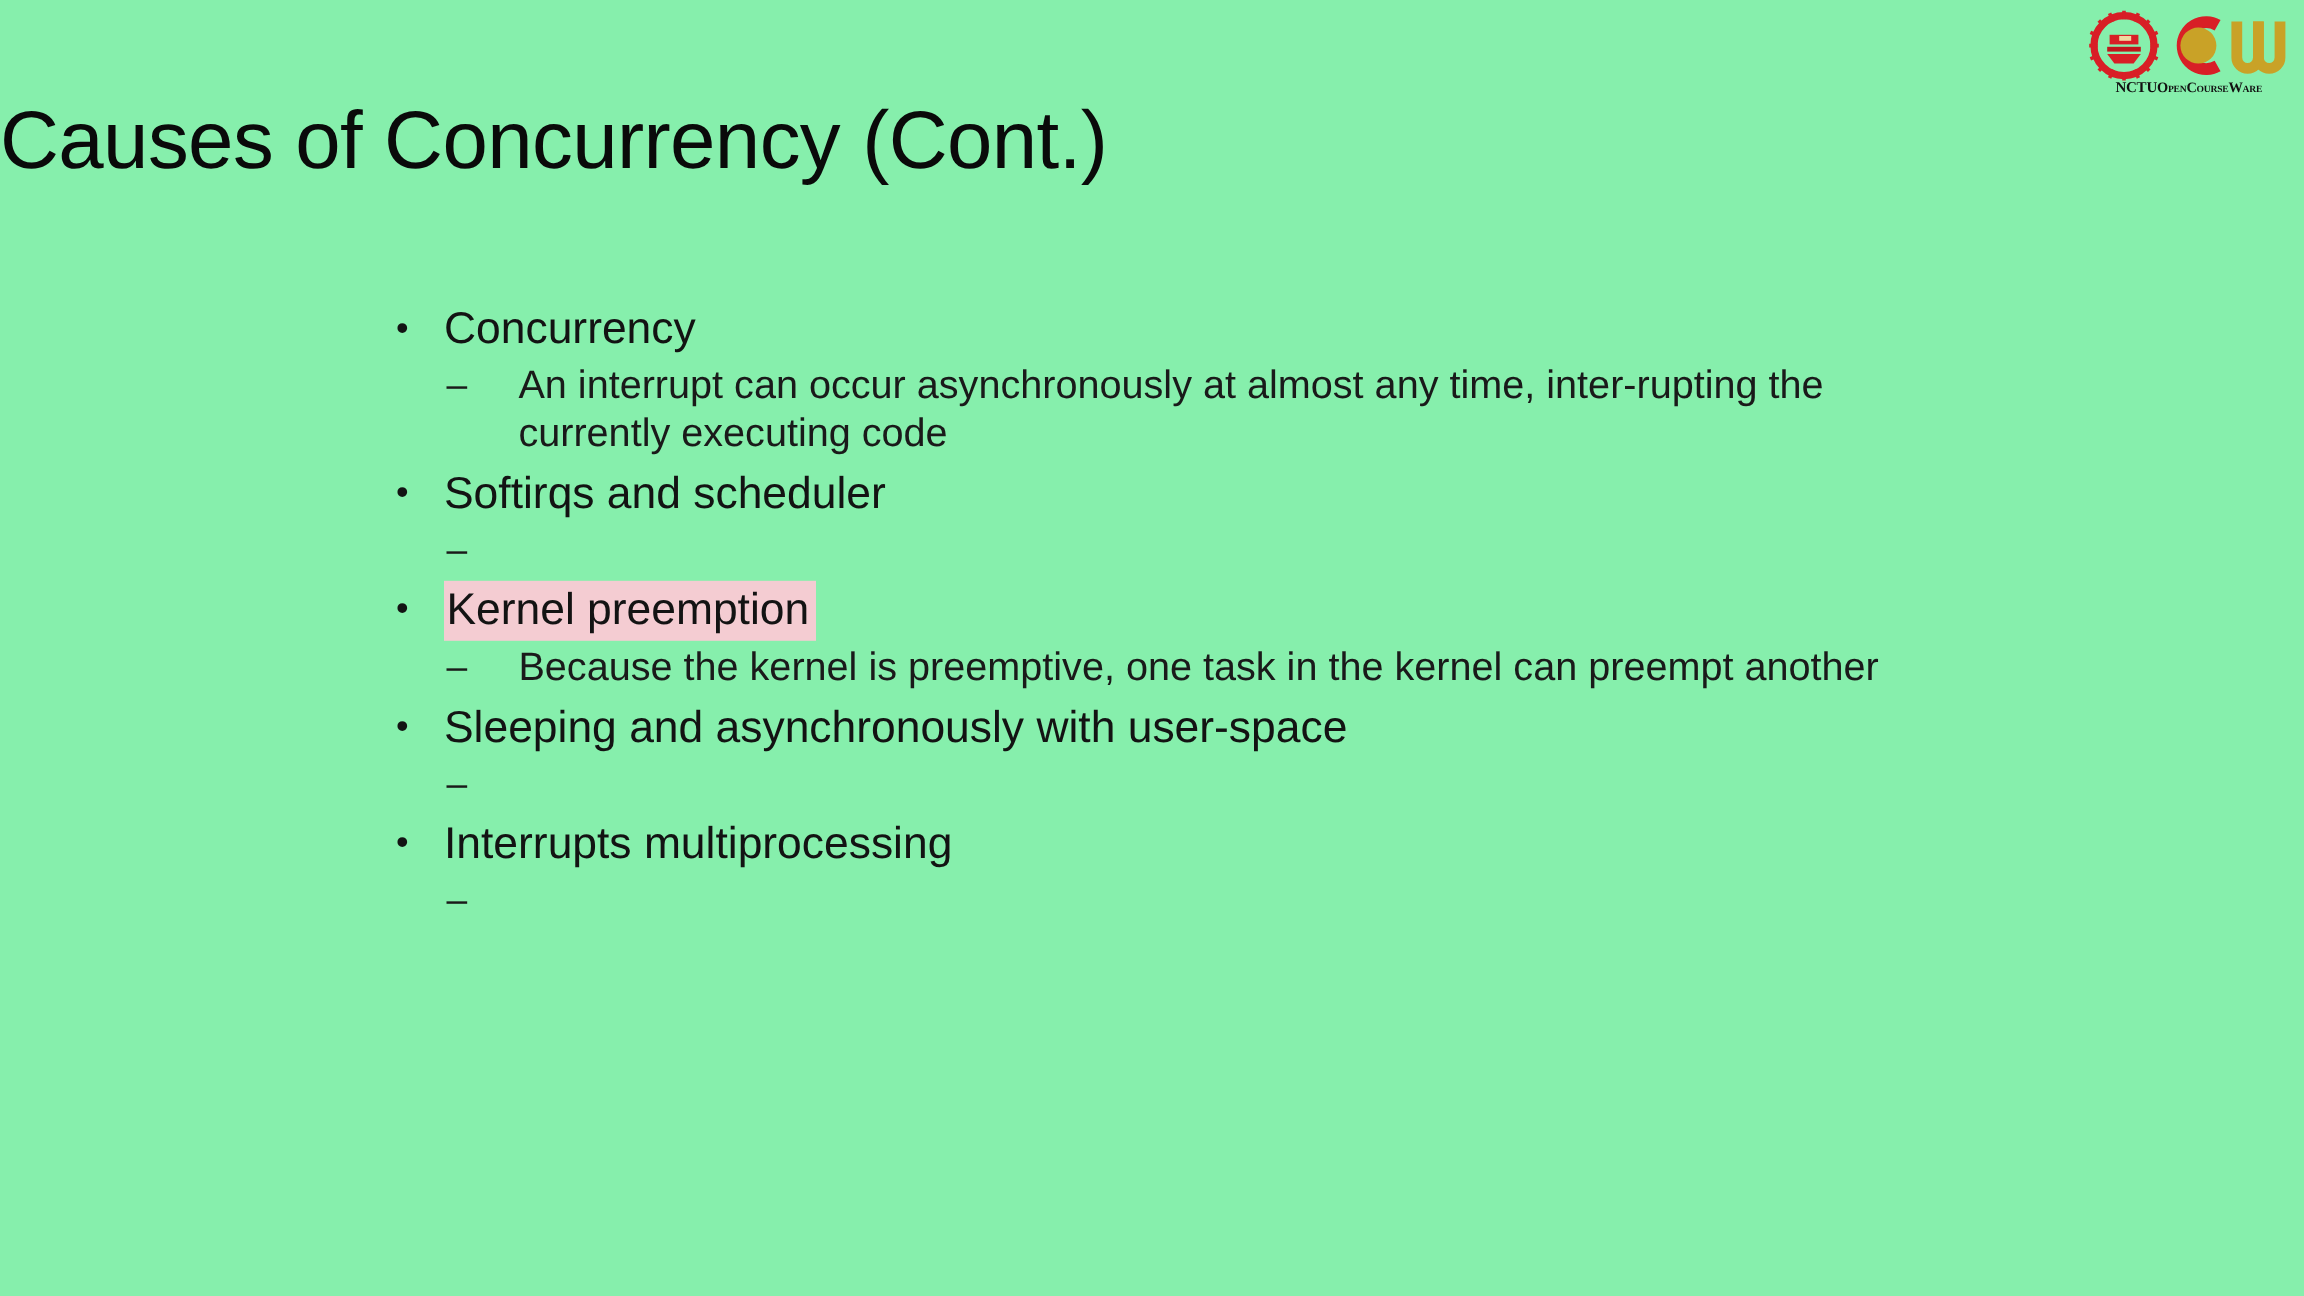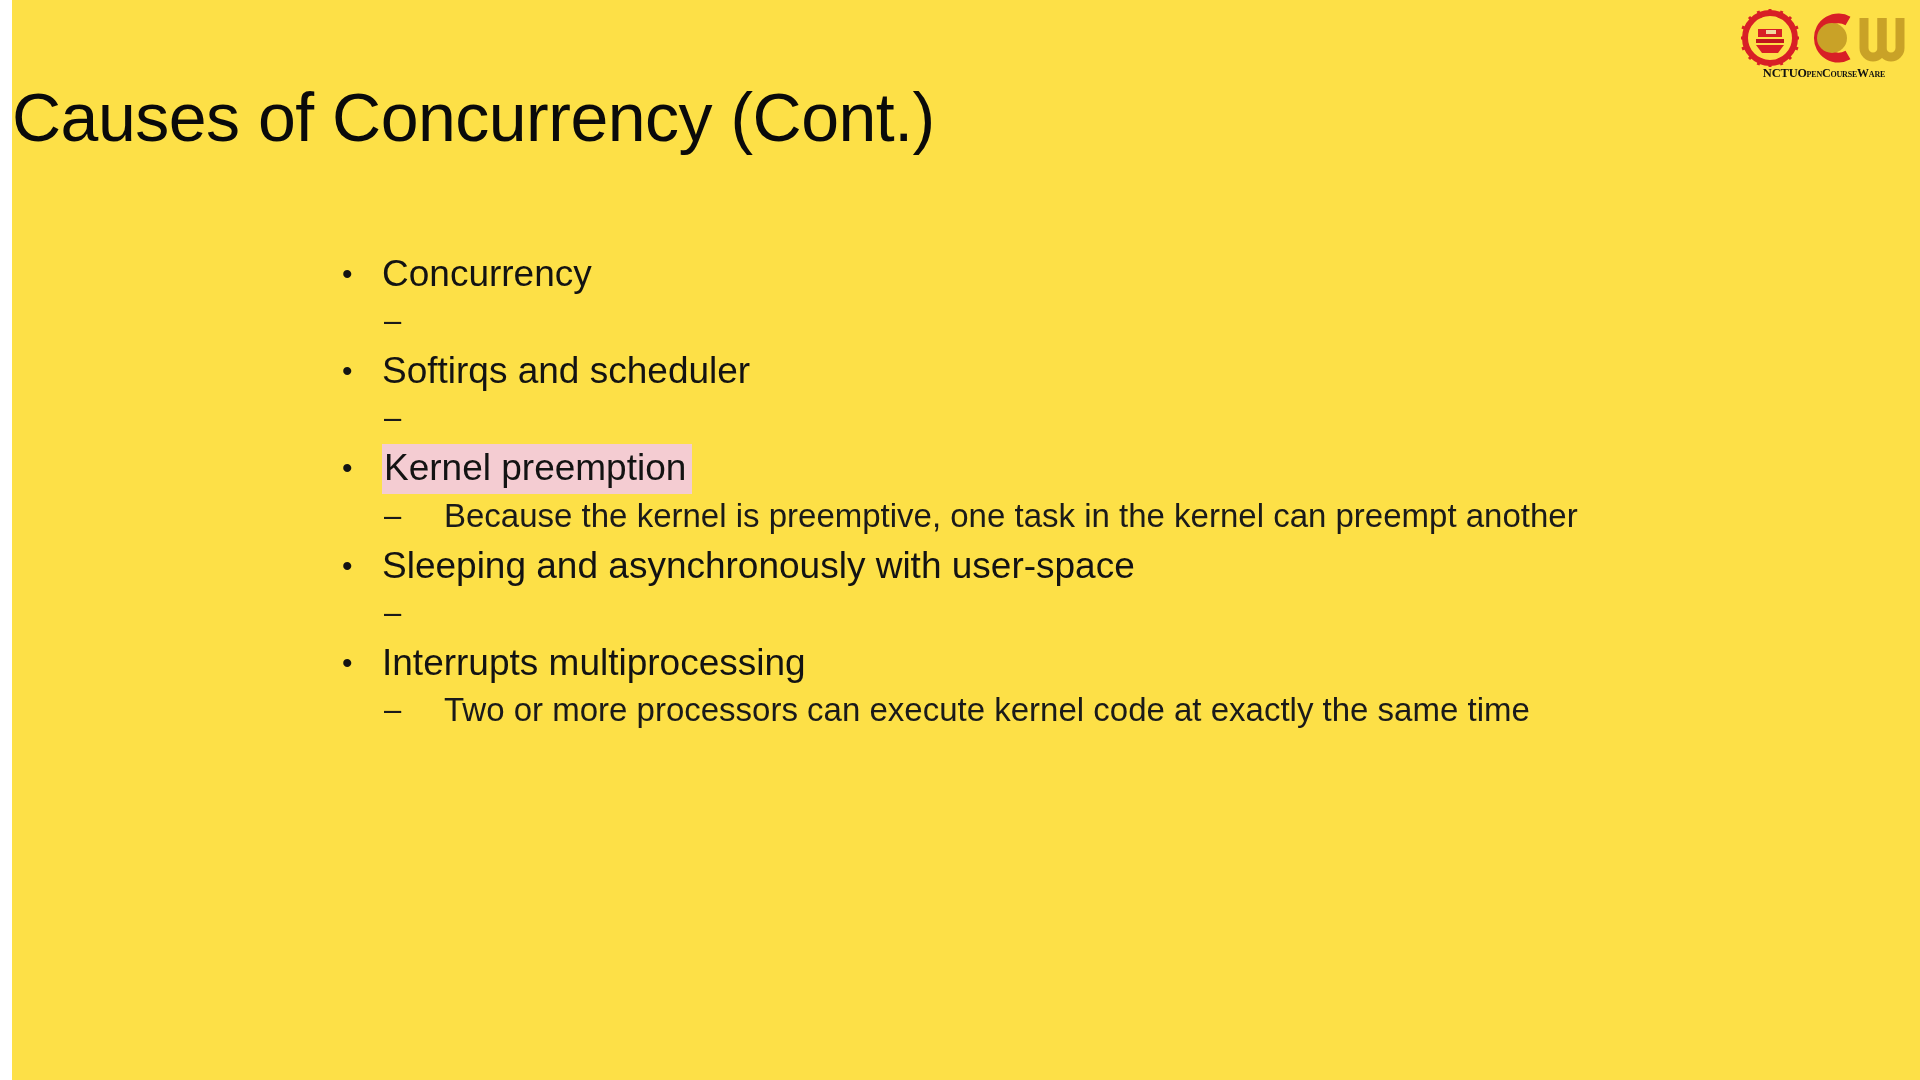--- a/index.html
+++ b/index.html
@@ -12,22 +12,21 @@
     height: 1080px;
     overflow: hidden;
     font-family: "Liberation Sans", sans-serif;
     color: #0d0d0d;
     position: relative;
   }
 
   .slide {
     position: absolute;
     inset: 0;
-    background: #fde047;
-    margin-left: 12px;
+    background: #86efac;
   }
 
   
   .logo {
     position: absolute;
     top: 8px;
     right: 8px;
     width: 176px;
     height: 78px;
   }
@@ -177,20 +176,21 @@
   <div class="title">Causes of Concurrency (Cont.)</div>
 
   <div class="body">
 
     <div class="l1">
       <span class="marker">•</span>
       <span class="text">Concurrency</span>
     </div>
     <div class="l2">
       <span class="marker">–</span>
+      <span class="text">An interrupt can occur asynchronously at almost any time, inter-rupting the currently executing code</span>
     </div>
 
     <div class="l1">
       <span class="marker">•</span>
       <span class="text">Softirqs and scheduler</span>
     </div>
     <div class="l2">
       <span class="marker">–</span>
     </div>
 
@@ -210,17 +210,16 @@
     <div class="l2">
       <span class="marker">–</span>
     </div>
 
     <div class="l1">
       <span class="marker">•</span>
       <span class="text">Interrupts multiprocessing</span>
     </div>
     <div class="l2">
       <span class="marker">–</span>
-      <span class="text">Two or more processors can execute kernel code at exactly the same time</span>
     </div>
 
   </div>
 </div>
 
 </body></html>

